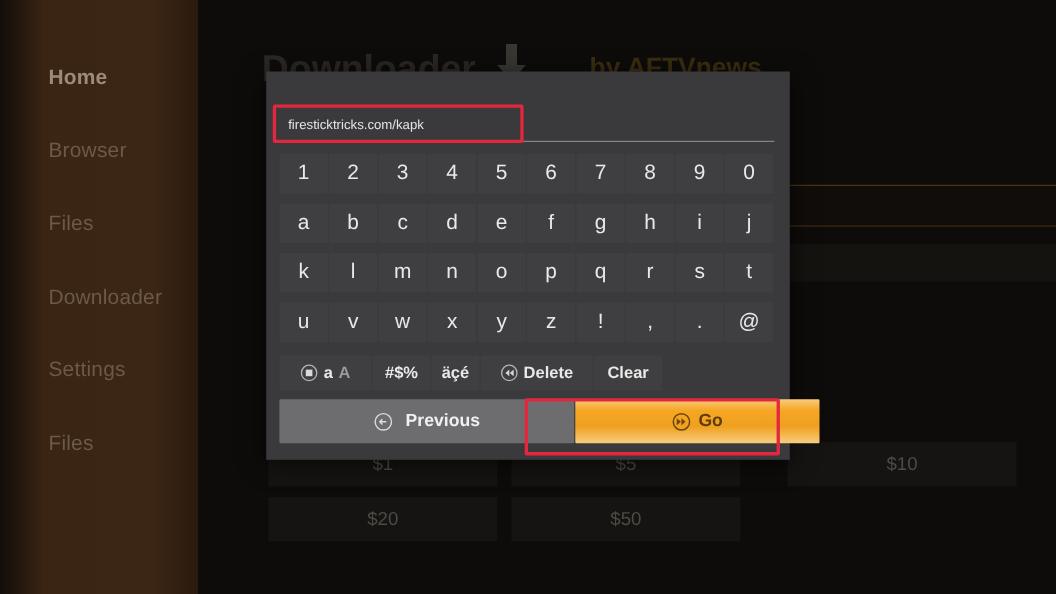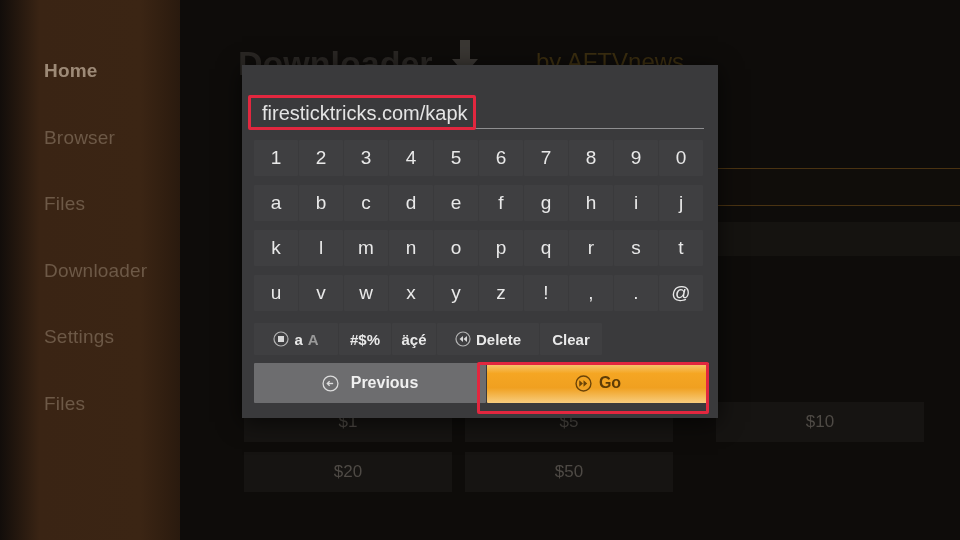--- a/index.html
+++ b/index.html
@@ -42,21 +42,21 @@
     font-size: 34px; font-weight: bold;
     color: #2a2724;
     white-space: nowrap;
   }
   #dl-icon {
     position: absolute; left: 268px; top: 40px;
     width: 34px; height: 36px;
   }
   #brand-text {
     position: absolute; left: 356px; top: 48px;
-    font-size: 24px; font-weight: normal;
+    font-size: 24px; font-weight: bold;
     color: #3b2e10;
     white-space: nowrap;
   }
   #url-box {
     position: absolute; left: 64px; top: 168px;
     width: 830px; height: 38px;
     border: 1px solid #4a3312;
     border-radius: 2px;
     background: #100d0a;
   }
@@ -90,21 +90,21 @@
     width: 476px; height: 353px;
     background: #3a3a3c;
     box-shadow: 0 4px 22px rgba(0,0,0,.65);
   }
   #input-wrap {
     position: absolute; left: 14px; top: 34px;
     width: 448px; height: 32px;
   }
   #input-value {
     position: absolute; left: 6px; top: 0px;
-    font-size: 20px; color: #e4e4e4;
+    font-size: 12px; color: #e4e4e4;
     white-space: nowrap;
     line-height: 28px;
   }
   #input-underline {
     position: absolute; left: 0px; top: 29px;
     width: 448px; height: 1px;
     background: #8e8e90;
   }
   #input-highlight {
     position: absolute; left: 248px; top: 95px;
@@ -130,21 +130,21 @@
     font-size: 15px; font-weight: bold;
     gap: 5px;
   }
 
   #row-nav { left: 12px; top: 298px; }
   .key-nav {
     height: 40px; margin-right: 1px;
     font-size: 16px; font-weight: bold;
     gap: 7px;
   }
-  #key-prev { width: 232px; background: #6d6d6f; color: #f0f0f0; gap: 12px; }
+  #key-prev { width: 268px; background: #6d6d6f; color: #f0f0f0; gap: 12px; }
   #key-go {
     width: 222px;
     background: linear-gradient(180deg, #f7cb7a 0%, #f5a623 26%, #f0a020 62%, #f8cd7e 100%);
     color: #5e3c06;
     text-align: center;
   }
   #go-highlight {
     position: absolute; left: 477px; top: 362px;
     width: 232px; height: 52px;
     border: 3px solid #e2273f;

